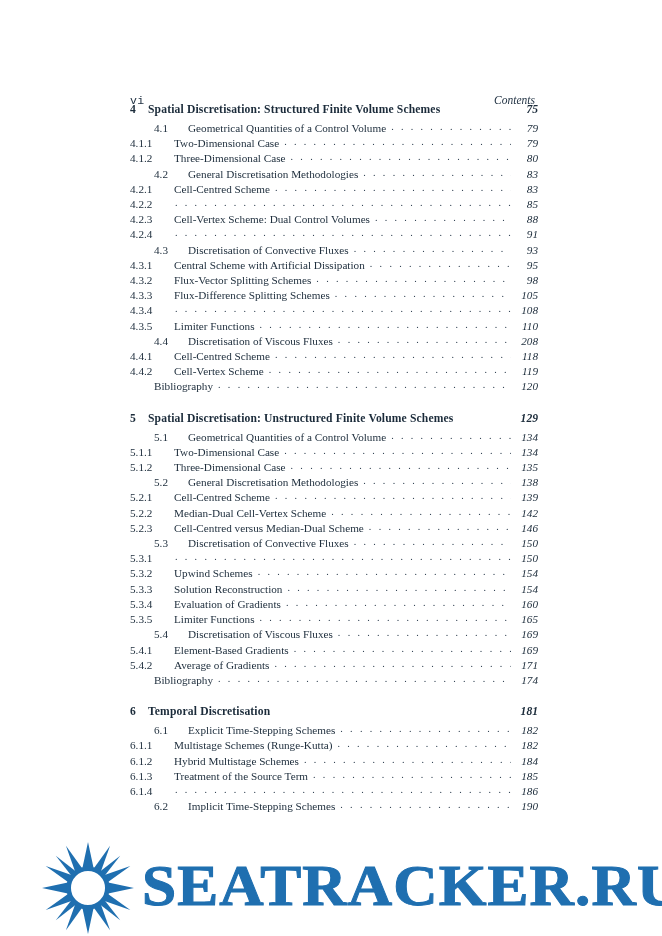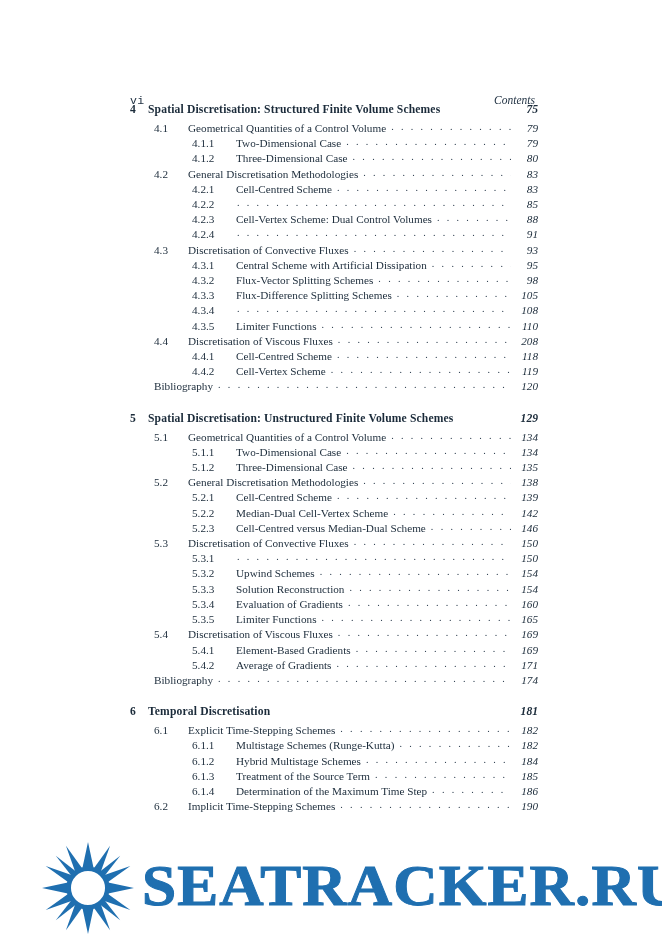--- a/index.html
+++ b/index.html
@@ -108,21 +108,20 @@
   }
 
   
   .row.lvl2 .num {
     width: 34px;
     margin-left: 24px;
   }
   
   .row.lvl3 .num {
     width: 44px;
-    margin-left: 62px;
   }
   
   .row.biblio .num {
     width: 0;
     margin-left: 24px;
   }
   .row.biblio .label {
     padding-right: 4px;
   }
 
@@ -417,21 +416,20 @@
           <span class="page-no">184</span>
         </div>
         <div class="row lvl3">
           <span class="num">6.1.3</span>
           <span class="label">Treatment of the Source Term</span>
           <span class="dots">. . . . . . . . . . . . . . . . . . . . . . . . . . . . . . . . . . . . . . . . . . . . . . . . . . . . . . . . . . . . . . . . . . . . . . . . . . . . . . . . . . . . . . . . . . </span>
           <span class="page-no">185</span>
         </div>
         <div class="row lvl3">
           <span class="num">6.1.4</span>
-          <span class="label">Determination of the Maximum Time Step</span>
           <span class="dots">. . . . . . . . . . . . . . . . . . . . . . . . . . . . . . . . . . . . . . . . . . . . . . . . . . . . . . . . . . . . . . . . . . . . . . . . . . . . . . . . . . . . . . . . . . </span>
           <span class="page-no">186</span>
         </div>
         <div class="row lvl2">
           <span class="num">6.2</span>
           <span class="label">Implicit Time-Stepping Schemes</span>
           <span class="dots">. . . . . . . . . . . . . . . . . . . . . . . . . . . . . . . . . . . . . . . . . . . . . . . . . . . . . . . . . . . . . . . . . . . . . . . . . . . . . . . . . . . . . . . . . . </span>
           <span class="page-no">190</span>
         </div>
       </div>

